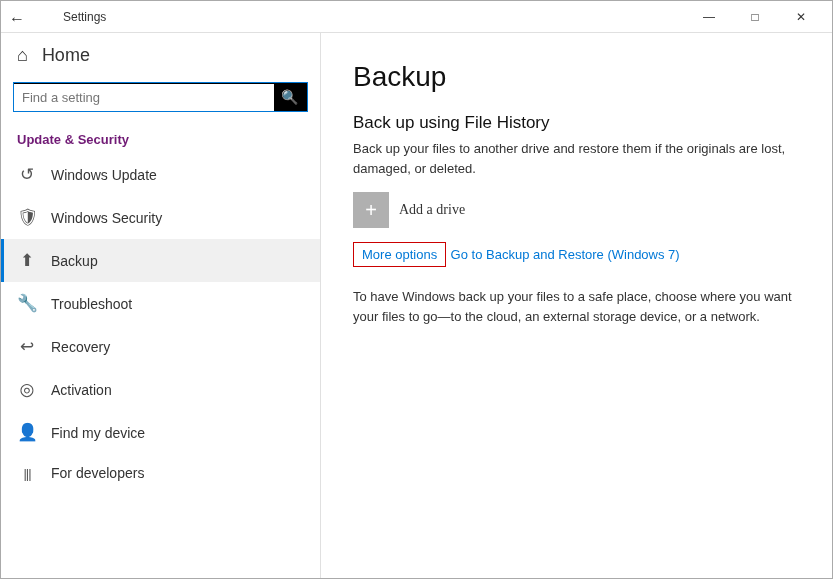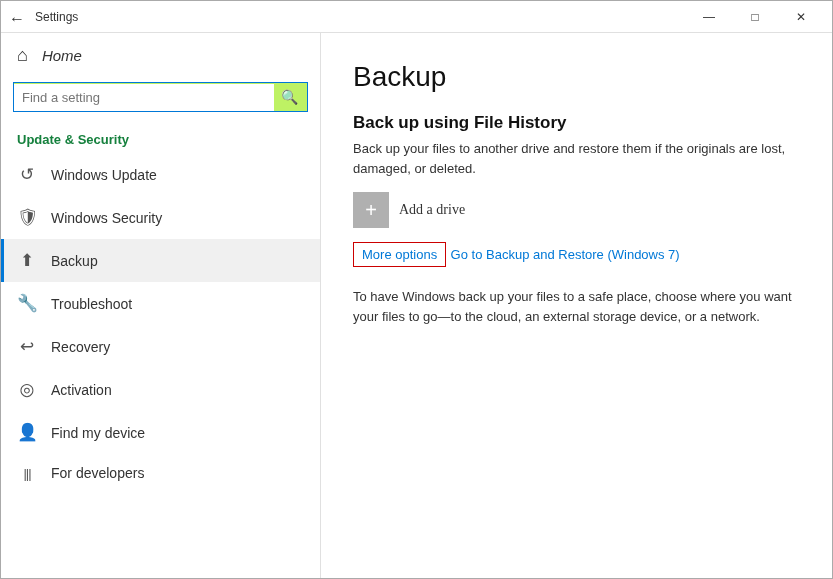--- a/index.html
+++ b/index.html
@@ -33,20 +33,21 @@
       font-size: 16px;
       color: #333;
       margin-right: 10px;
       cursor: pointer;
       line-height: 1;
     }
     .titlebar-title {
       font-size: 12px;
       color: #333;
       flex: 1;
+      margin-left: 28px;
     }
     .titlebar-controls {
       display: flex;
       gap: 0;
     }
     .titlebar-btn {
       width: 46px;
       height: 32px;
       display: flex;
       align-items: center;
@@ -76,48 +77,48 @@
       overflow-y: auto;
     }
     .sidebar-home {
       display: flex;
       align-items: center;
       padding: 12px 16px;
       cursor: pointer;
       color: #333;
     }
     .sidebar-home .icon { margin-right: 14px; font-size: 18px; }
-    .sidebar-home-label { font-size: 15px; font-style: italic; }
+    .sidebar-home-label { font-size: 18px; }
 
     .sidebar-search {
       margin: 4px 12px 12px 12px;
       display: flex;
       align-items: center;
       border: 1px solid #0078d7;
-      background: #bef264;
+      background: #000000;
     }
     .sidebar-search input {
       border: none;
       outline: none;
       flex: 1;
       padding: 6px 8px;
       font-size: 13px;
       font-family: 'Segoe UI', sans-serif;
     }
     .sidebar-search .search-icon {
       padding: 6px 8px;
       color: #666;
       font-size: 14px;
     }
 
     .sidebar-section-title {
       font-size: 13px;
       font-weight: 700;
       padding: 8px 16px 6px 16px;
-      color: #15803d;
+      color: #701a75;
     }
 
     .sidebar-item {
       display: flex;
       align-items: center;
       padding: 11px 16px;
       cursor: pointer;
       color: #333;
       font-size: 14px;
       position: relative;
@@ -143,21 +144,21 @@
       padding: 28px 32px 28px 32px;
     }
     .page-title {
       font-size: 28px;
       font-weight: 300;
       color: #111;
       margin-bottom: 20px;
     }
     .section-heading {
       font-size: 17px;
-      font-weight: 700;
+      font-weight: 400;
       color: #111;
       margin-bottom: 6px;
     }
     .section-desc {
       font-size: 13px;
       color: #333;
       line-height: 1.5;
       margin-bottom: 14px;
     }
     .add-drive-btn {

